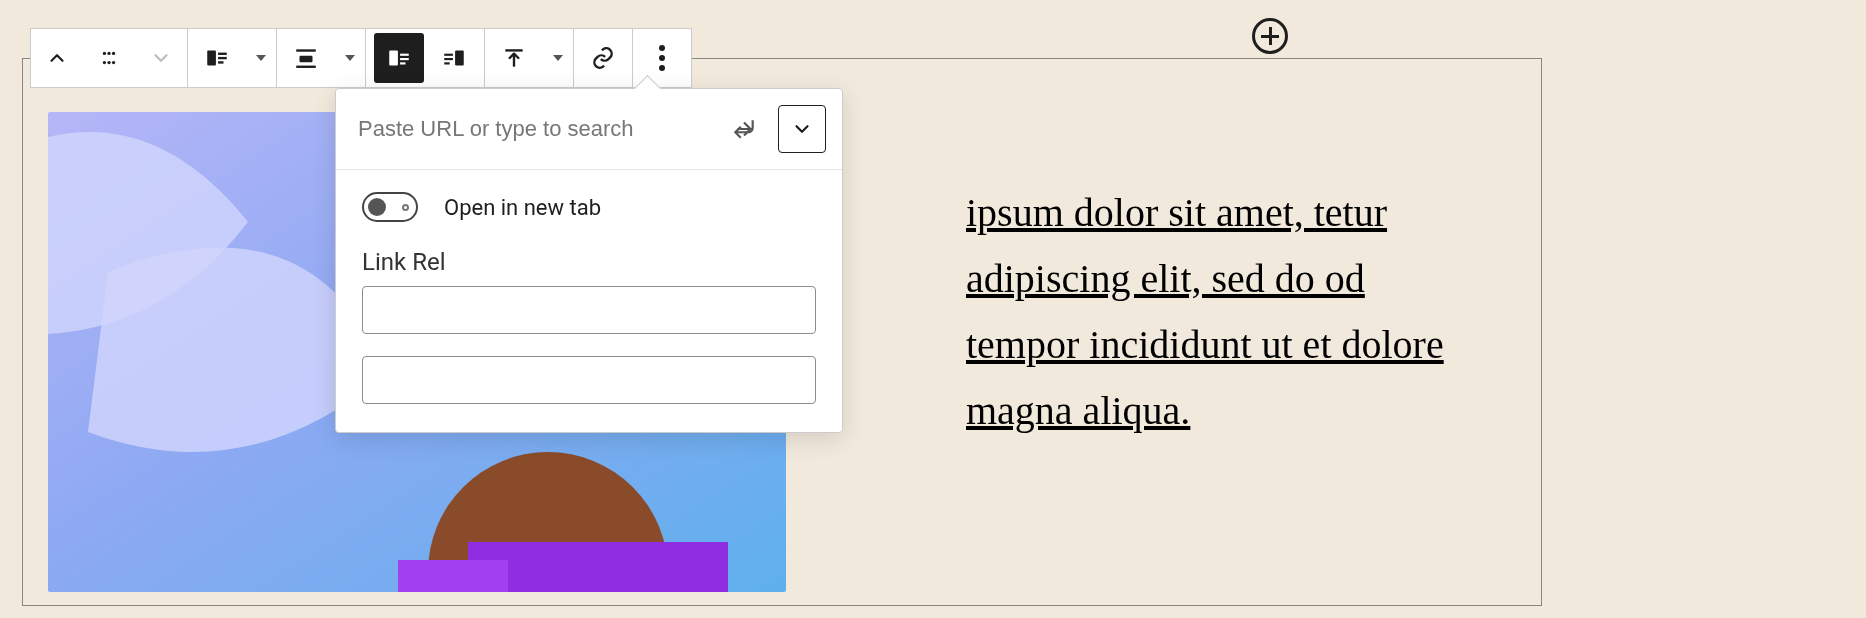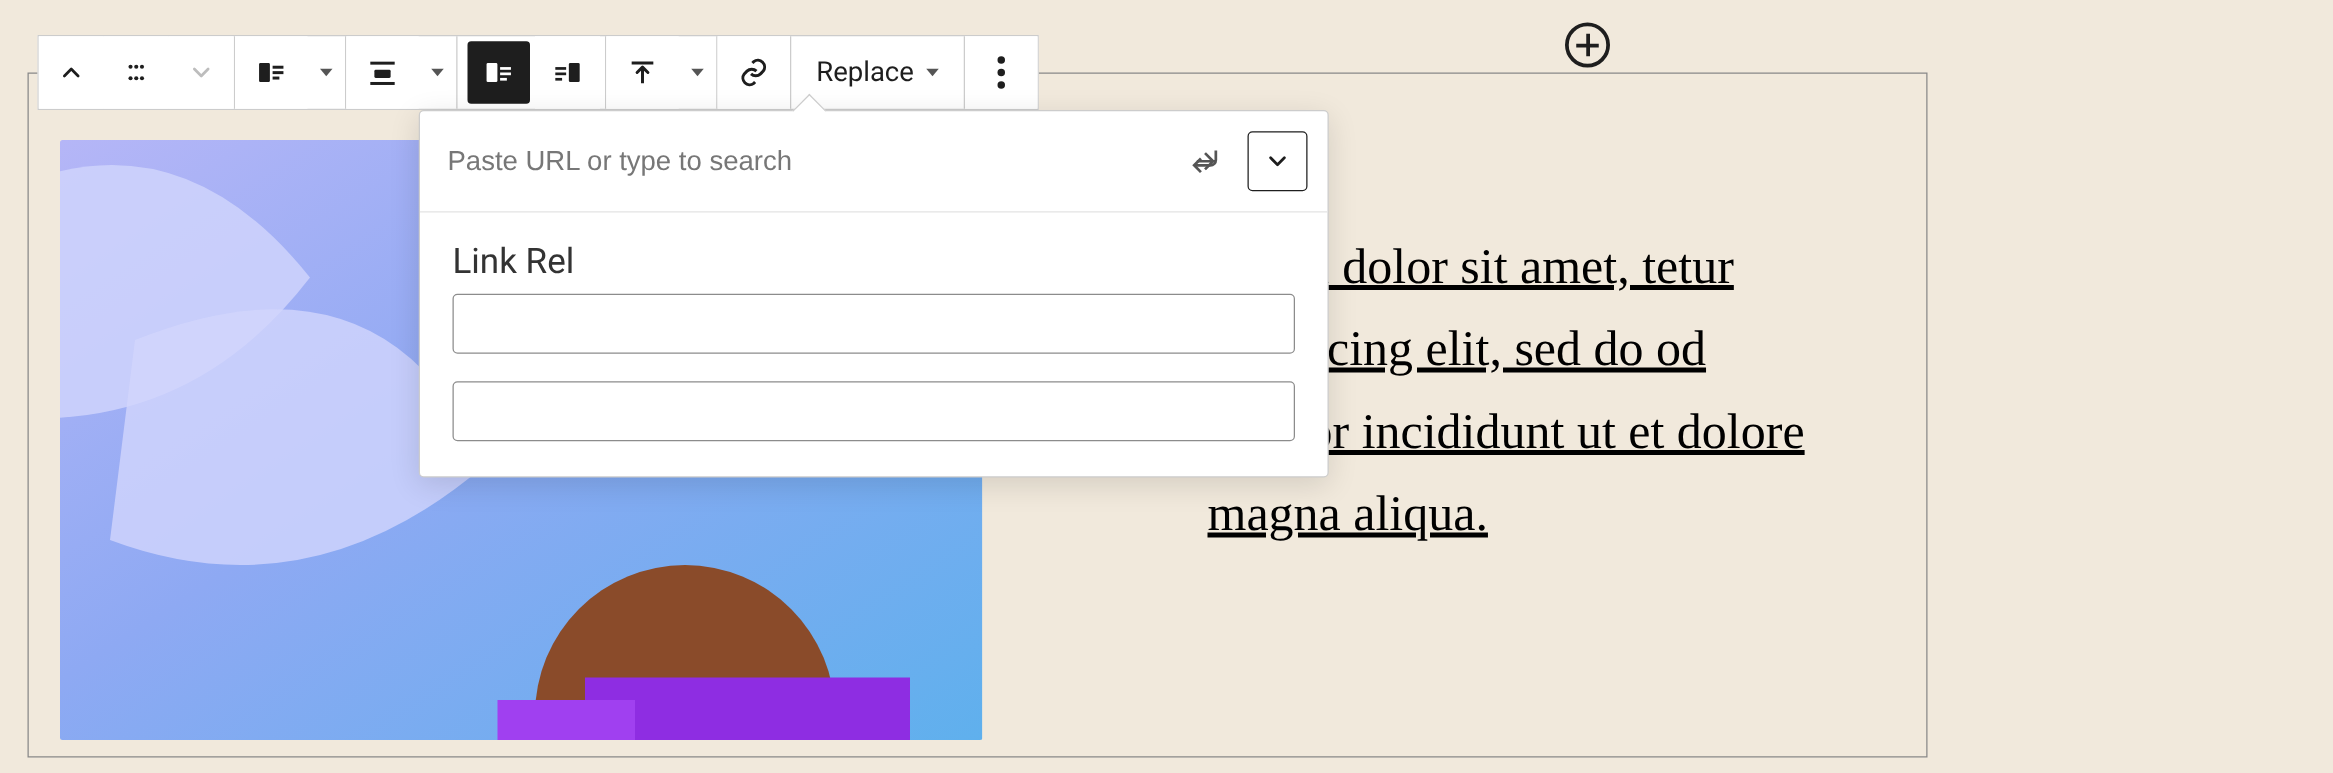--- a/index.html
+++ b/index.html
@@ -142,21 +142,21 @@
     line-height: 1.65;
     color: #000;
     z-index: 3;
     text-decoration: underline;
   }
   
   .link-popover {
     position: absolute;
     top: 88px;
     left: 335px;
-    width: 728px;
+    width: 508px;
     background: #fff;
     border: 1px solid #ccc;
     box-shadow: 0 6px 24px rgba(0,0,0,.12);
     border-radius: 4px;
     z-index: 25;
     padding-bottom: 20px;
   }
   .link-popover::before{
     content:"";
     position:absolute;
@@ -218,21 +218,21 @@
     width:18px;height:18px;border-radius:50%;background:#555;
   }
   .toggle .dot{
     width:7px;height:7px;border-radius:50%;border:2px solid #777;
     position:absolute;right:7px;
   }
   .toggle-label{
     font-size:22px;color:#1e1e1e;
   }
   .field-label{
-    font-size:28px;color:#333;margin-bottom:10px;
+    font-size:24px;color:#333;margin-bottom:10px;
   }
   .field-input{
     width:100%;height:48px;
     border:1px solid #8c8c8c;
     border-radius:4px;
     font-size:20px;
     padding:0 12px;
     margin-bottom:22px;
   }
 </style>
@@ -322,26 +322,20 @@
 
   <div class="tb-group">
     <div class="tb-btn wide">
       <svg width="26" height="26" viewBox="0 0 24 24" fill="none" stroke="currentColor" stroke-width="2.2">
           <path d="M10 13a5 5 0 0 0 7 0l2-2a5 5 0 0 0-7-7l-1 1"></path>
           <path d="M14 11a5 5 0 0 0-7 0l-2 2a5 5 0 0 0 7 7l1-1"></path>
         </svg>
     </div>
   </div>
 
-  <div class="tb-group">
-    <div class="tb-text-btn">
-      <span>Replace</span>
-      <span class="caret"></span>
-    </div>
-  </div>
 
   <div class="tb-group">
     <div class="tb-btn wide">
       <div class="tb-more-dots">
           <span></span>
           <span></span>
           <span></span>
         </div>
     </div>
   </div>
@@ -380,17 +374,24 @@
           <path d="M20 4v7a4 4 0 0 1-4 4H5"></path>
         </svg>
     </div>
     <div class="lp-expand">
       <svg width="22" height="22" viewBox="0 0 24 24" fill="none">
           <path d="M6 9l6 6 6-6" stroke="#1e1e1e" stroke-width="2.4" stroke-linecap="round" stroke-linejoin="round"></path>
         </svg>
     </div>
   </div>
   <div class="lp-body">
+    <div class="toggle-row">
+      <div class="toggle">
+        <div class="knob"></div>
+        <div class="dot"></div>
+      </div>
+      <div class="toggle-label">Open in new tab</div>
+    </div>
     <div class="field-label">Link Rel</div>
     <input class="field-input" type="text" value="" style="">
     <input class="field-input" type="text" style="margin-bottom: 4px;" value="">
   </div>
 </div>
 
 </body></html>

